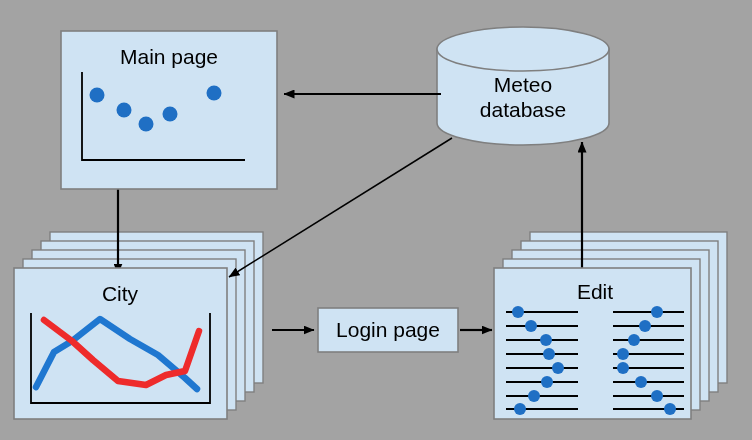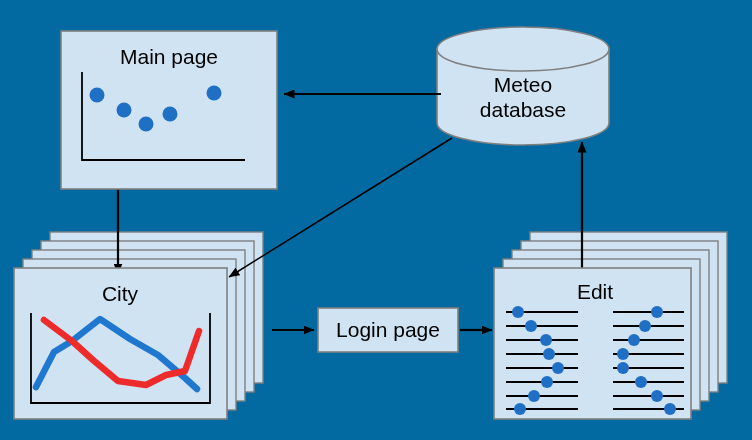--- a/index.html
+++ b/index.html
@@ -1,18 +1,18 @@
 <!DOCTYPE html>
 <html><head>
 <meta charset="utf-8">
 <style>
   html,body{margin:0;padding:0;background:#ffffff;}
   body{width:752px;height:440px;overflow:hidden;
        font-family:"Liberation Sans","DejaVu Sans",sans-serif;}
-  #stage{position:relative;width:752px;height:440px;background:#0369a1;}
+  #stage{position:relative;width:752px;height:440px;background:#a3a3a3;}
   #stage svg{position:absolute;left:0;top:0;}
   .lbl{fill:#000000;font-family:"Liberation Sans","DejaVu Sans",sans-serif;
        font-size:21px;text-anchor:middle;dominant-baseline:middle;}
 </style>
 </head>
 <body>
 
 <div id="stage">
 <svg width="752" height="440" viewBox="0 0 752 440" xmlns="http://www.w3.org/2000/svg">
 

